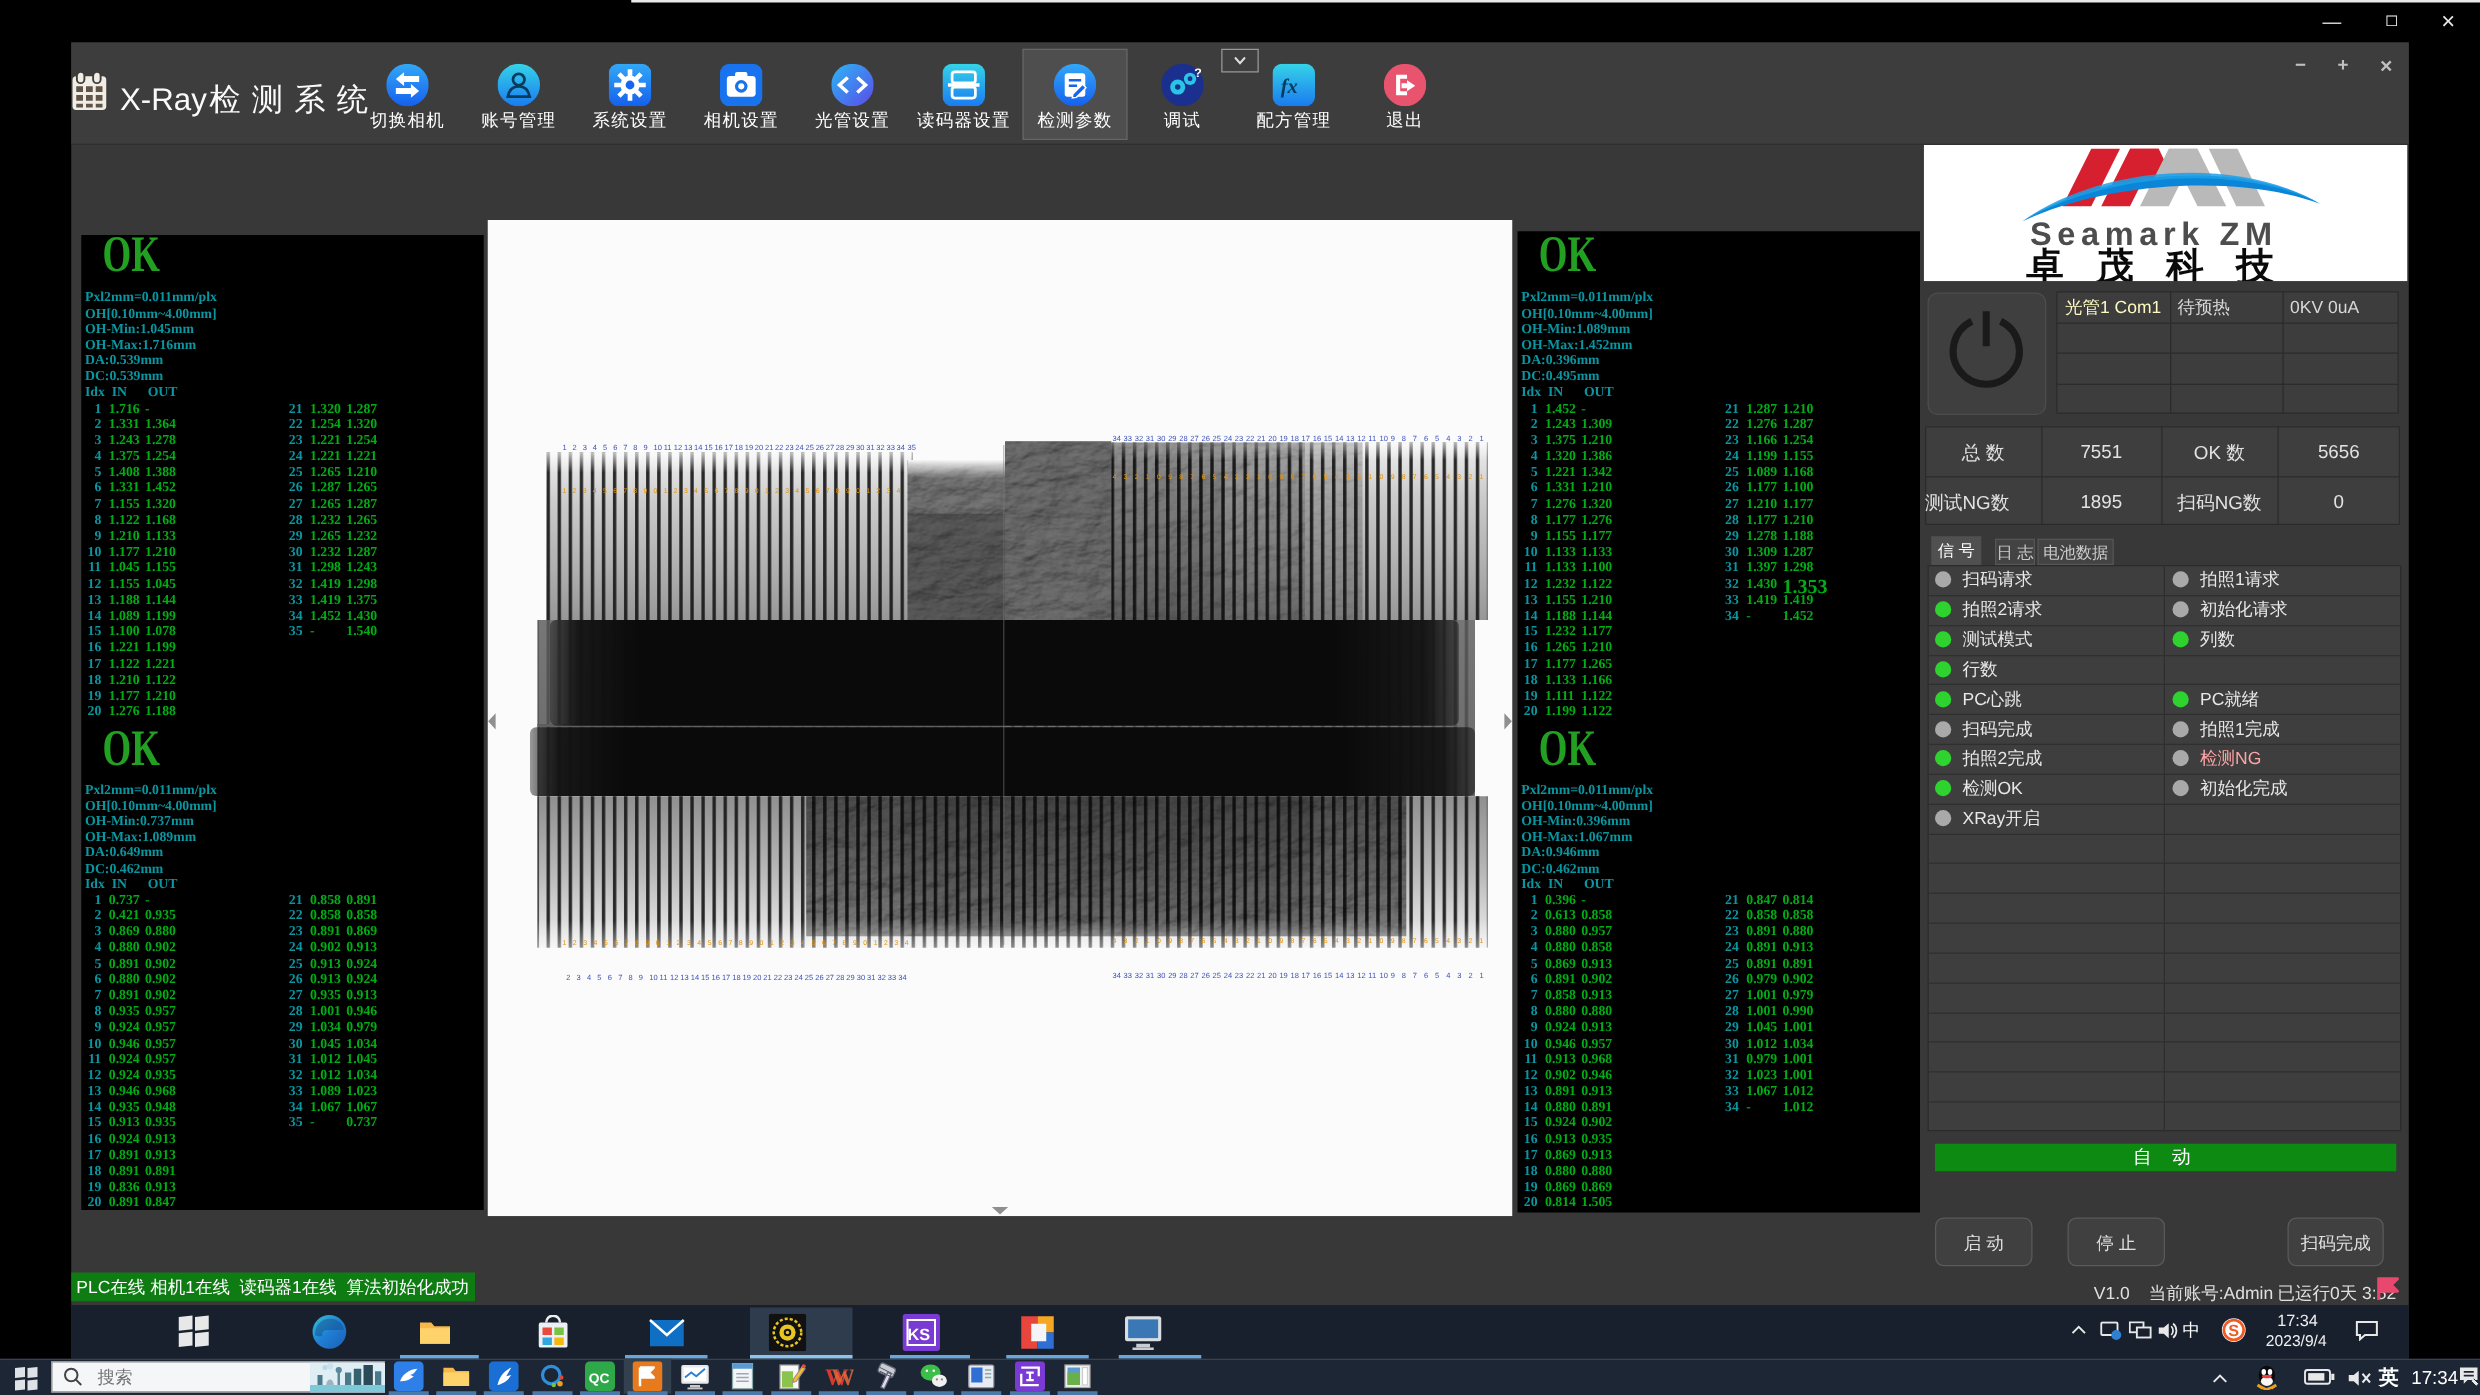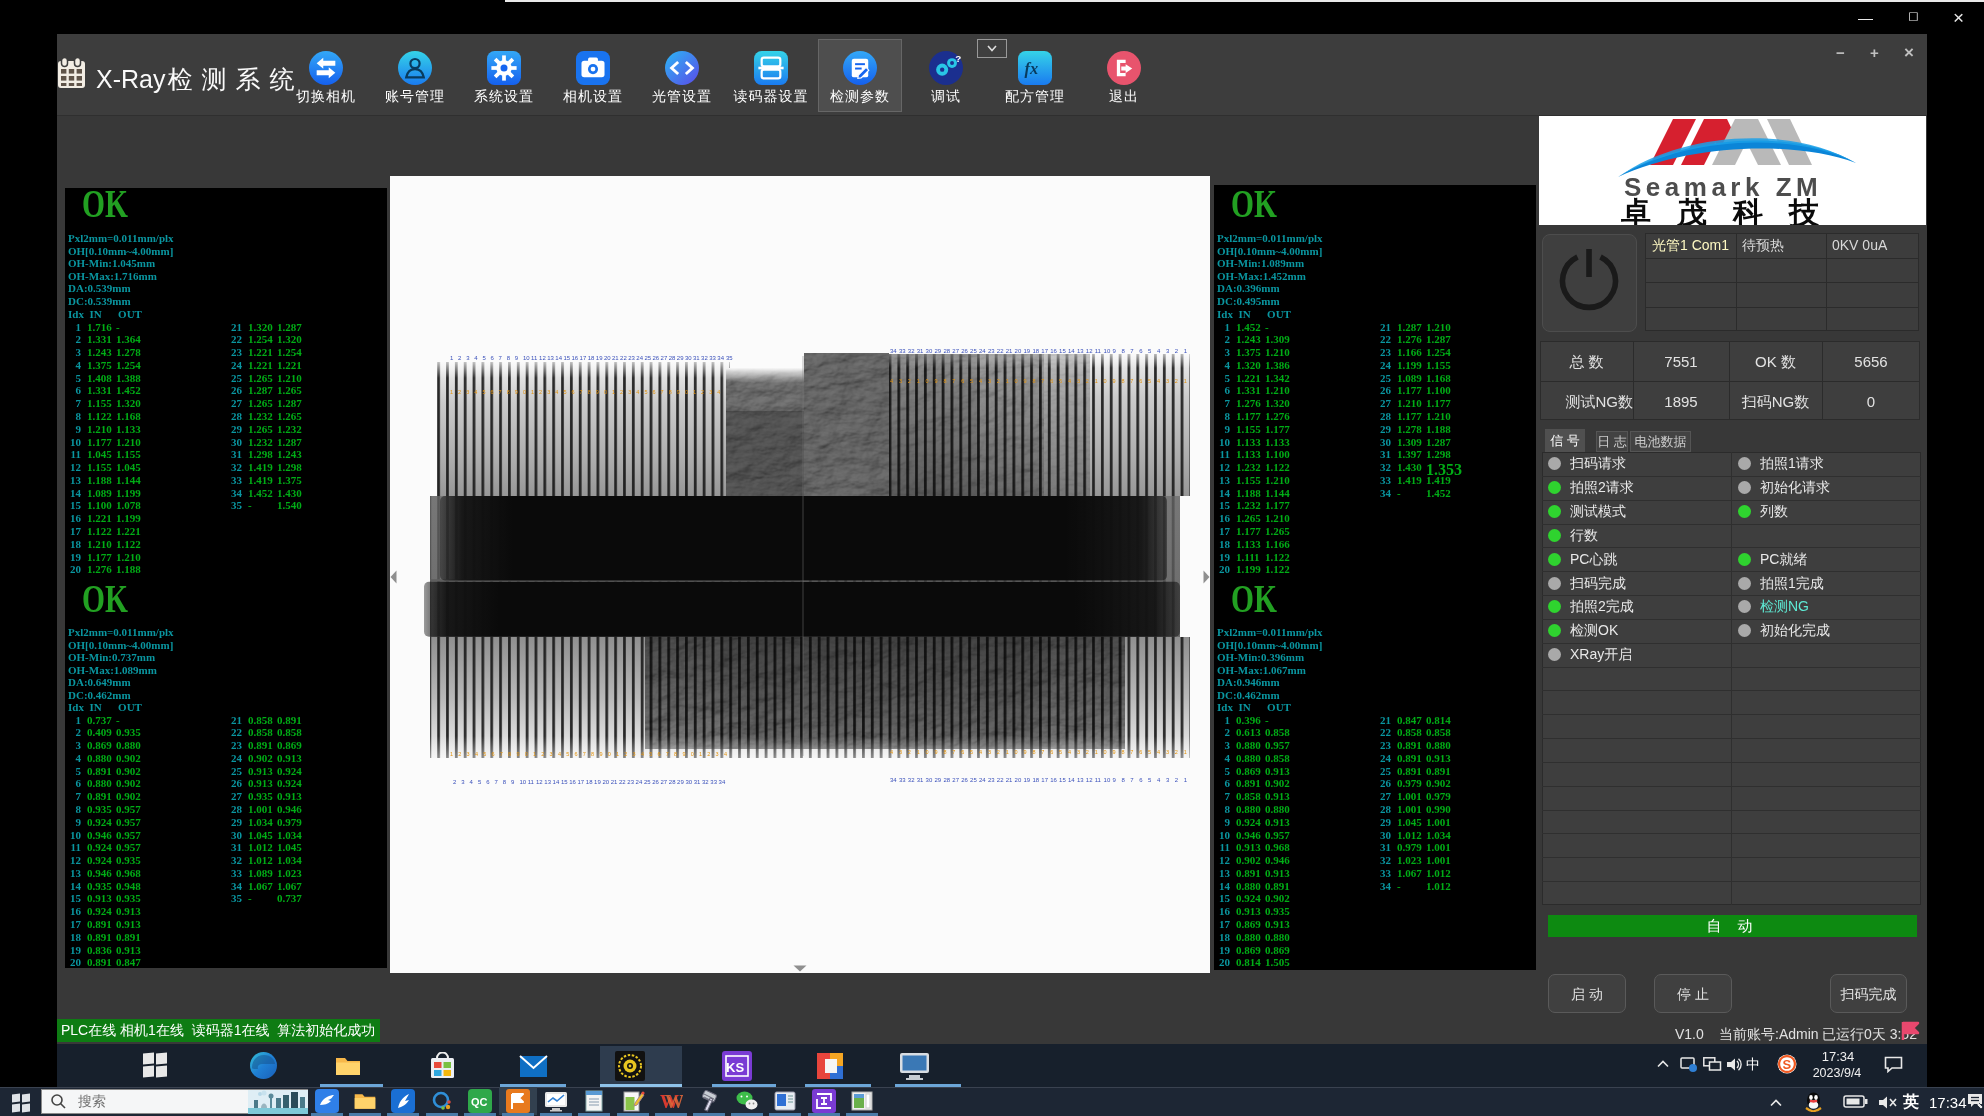--- a/index.html
+++ b/index.html
@@ -260,21 +260,21 @@
       <div style="height:12.55px">OH-Min:0.737mm</div>
       <div style="height:12.55px">OH-Max:1.089mm</div>
       <div style="height:12.55px">DA:0.649mm</div>
       <div style="height:12.55px">DC:0.462mm</div>
     </div>
     <div class="abs ser cy" style="left:11px;top:667px;font-size:11px">Idx&nbsp; IN&nbsp;&nbsp;&nbsp;&nbsp;&nbsp;&nbsp;OUT</div>
     <div class="abs ser cy" style="left:9px;top:679.5px;width:15px;font-size:11px;text-align:right">1</div>
     <div class="abs ser gr" style="left:30px;top:679.5px;font-size:11px">0.737</div>
     <div class="abs ser gr" style="left:59px;top:679.5px;font-size:11px">-</div>
     <div class="abs ser cy" style="left:9px;top:692.28px;width:15px;font-size:11px;text-align:right">2</div>
-    <div class="abs ser gr" style="left:30px;top:692.28px;font-size:11px">0.409</div>
+    <div class="abs ser gr" style="left:30px;top:692.28px;font-size:11px">0.421</div>
     <div class="abs ser gr" style="left:59px;top:692.28px;font-size:11px">0.935</div>
     <div class="abs ser cy" style="left:9px;top:705.06px;width:15px;font-size:11px;text-align:right">3</div>
     <div class="abs ser gr" style="left:30px;top:705.06px;font-size:11px">0.869</div>
     <div class="abs ser gr" style="left:59px;top:705.06px;font-size:11px">0.880</div>
     <div class="abs ser cy" style="left:9px;top:717.84px;width:15px;font-size:11px;text-align:right">4</div>
     <div class="abs ser gr" style="left:30px;top:717.84px;font-size:11px">0.880</div>
     <div class="abs ser gr" style="left:59px;top:717.84px;font-size:11px">0.902</div>
     <div class="abs ser cy" style="left:9px;top:730.62px;width:15px;font-size:11px;text-align:right">5</div>
     <div class="abs ser gr" style="left:30px;top:730.62px;font-size:11px">0.891</div>
     <div class="abs ser gr" style="left:59px;top:730.62px;font-size:11px">0.902</div>
@@ -1009,21 +1009,21 @@
 <div class="abs" style="left:1775px;top:203px;font-size:14px;color:#d8d8d8">0KV 0uA</div>
 <div class="abs" style="left:1483px;top:307px;width:380px;height:79px;background:#3e3e3e;border:1px solid #2b2b2b"></div>
 <div class="abs" style="left:1483px;top:346.5px;width:380px;height:1px;background:#2b2b2b"></div>
 <div class="abs" style="left:1576px;top:307px;width:1px;height:79px;background:#2b2b2b"></div>
 <div class="abs" style="left:1672px;top:307px;width:1px;height:79px;background:#2b2b2b"></div>
 <div class="abs" style="left:1765px;top:307px;width:1px;height:79px;background:#2b2b2b"></div>
 <div class="abs" style="left:1483px;top:319.0px;width:93px;height:16px;font-size:15px;color:#e2e2e2;text-align:center">总 数</div>
 <div class="abs" style="left:1576px;top:319.0px;width:96px;height:16px;font-size:15px;color:#e2e2e2;text-align:center">7551</div>
 <div class="abs" style="left:1672px;top:319.0px;width:93px;height:16px;font-size:15px;color:#e2e2e2;text-align:center">OK 数</div>
 <div class="abs" style="left:1765px;top:319.0px;width:98px;height:16px;font-size:15px;color:#e2e2e2;text-align:center">5656</div>
-<div class="abs" style="left:1483px;top:358.5px;width:93px;height:16px;font-size:15px;color:#e2e2e2;text-align:right">测试NG数</div>
+<div class="abs" style="left:1483px;top:358.5px;width:93px;height:16px;font-size:15px;color:#e2e2e2;text-align:left">测试NG数</div>
 <div class="abs" style="left:1576px;top:358.5px;width:96px;height:16px;font-size:15px;color:#e2e2e2;text-align:center">1895</div>
 <div class="abs" style="left:1672px;top:358.5px;width:93px;height:16px;font-size:15px;color:#e2e2e2;text-align:center">扫码NG数</div>
 <div class="abs" style="left:1765px;top:358.5px;width:98px;height:16px;font-size:15px;color:#e2e2e2;text-align:center">0</div>
 <div class="abs" style="left:1488px;top:395px;width:40px;height:23px;background:#505050;color:#fff;font-size:13px;text-align:center;line-height:23px">信 号</div>
 <div class="abs" style="left:1539px;top:397px;width:32px;height:21px;background:#434343;border:1px solid #555;color:#ccc;font-size:13px;text-align:center;line-height:20px">日 志</div>
 <div class="abs" style="left:1573px;top:397px;width:61px;height:21px;background:#434343;border:1px solid #555;color:#ccc;font-size:13px;text-align:center;line-height:20px">电池数据</div>
 <div class="abs" style="left:1485px;top:418px;width:379px;height:453px;background:#3e3e3e;border:1px solid #2b2b2b"></div>
 <div class="abs" style="left:1485px;top:441.8421052631579px;width:379px;height:1px;background:#2f2f2f"></div>
 <div class="abs" style="left:1485px;top:465.6842105263158px;width:379px;height:1px;background:#2f2f2f"></div>
 <div class="abs" style="left:1485px;top:489.52631578947364px;width:379px;height:1px;background:#2f2f2f"></div>
@@ -1061,21 +1061,21 @@
 <div class="abs" style="left:1513px;top:516.7894736842105px;font-size:14px;color:#e8e8e8">PC心跳</div>
 <div class="abs" style="left:1681px;top:518.7894736842105px;width:13px;height:13px;border-radius:50%;background:#2fd32f"></div>
 <div class="abs" style="left:1703px;top:516.7894736842105px;font-size:14px;color:#e8e8e8">PC就绪</div>
 <div class="abs" style="left:1491px;top:542.6315789473684px;width:13px;height:13px;border-radius:50%;background:#a9a9a9"></div>
 <div class="abs" style="left:1513px;top:540.6315789473684px;font-size:14px;color:#e8e8e8">扫码完成</div>
 <div class="abs" style="left:1681px;top:542.6315789473684px;width:13px;height:13px;border-radius:50%;background:#a9a9a9"></div>
 <div class="abs" style="left:1703px;top:540.6315789473684px;font-size:14px;color:#e8e8e8">拍照1完成</div>
 <div class="abs" style="left:1491px;top:566.4736842105264px;width:13px;height:13px;border-radius:50%;background:#2fd32f"></div>
 <div class="abs" style="left:1513px;top:564.4736842105264px;font-size:14px;color:#e8e8e8">拍照2完成</div>
 <div class="abs" style="left:1681px;top:566.4736842105264px;width:13px;height:13px;border-radius:50%;background:#a9a9a9"></div>
-<div class="abs" style="left:1703px;top:564.4736842105264px;font-size:14px;color:#5eead4">检测NG</div>
+<div class="abs" style="left:1703px;top:564.4736842105264px;font-size:14px;color:#fca5a5">检测NG</div>
 <div class="abs" style="left:1491px;top:590.3157894736842px;width:13px;height:13px;border-radius:50%;background:#2fd32f"></div>
 <div class="abs" style="left:1513px;top:588.3157894736842px;font-size:14px;color:#e8e8e8">检测OK</div>
 <div class="abs" style="left:1681px;top:590.3157894736842px;width:13px;height:13px;border-radius:50%;background:#a9a9a9"></div>
 <div class="abs" style="left:1703px;top:588.3157894736842px;font-size:14px;color:#e8e8e8">初始化完成</div>
 <div class="abs" style="left:1491px;top:614.1578947368421px;width:13px;height:13px;border-radius:50%;background:#a9a9a9"></div>
 <div class="abs" style="left:1513px;top:612.1578947368421px;font-size:14px;color:#e8e8e8">XRay开启</div>
 <div class="abs" style="left:1491px;top:881px;width:369px;height:22px;background:#0d8a11;color:#fff;font-size:15px;text-align:center;line-height:22px;letter-spacing:6px">自 动</div>
 <div class="abs" style="left:1491px;top:940px;width:78px;height:39px;background:#404040;border:1px solid #5a5a5a;border-radius:7px;color:#e0e0e0;font-size:14px;text-align:center;line-height:38px">启 动</div>
 <div class="abs" style="left:1597px;top:940px;width:78px;height:39px;background:#404040;border:1px solid #5a5a5a;border-radius:7px;color:#e0e0e0;font-size:14px;text-align:center;line-height:38px">停 止</div>
 <div class="abs" style="left:1773px;top:940px;width:77px;height:39px;background:#404040;border:1px solid #5a5a5a;border-radius:7px;color:#e0e0e0;font-size:14px;text-align:center;line-height:38px">扫码完成</div>

